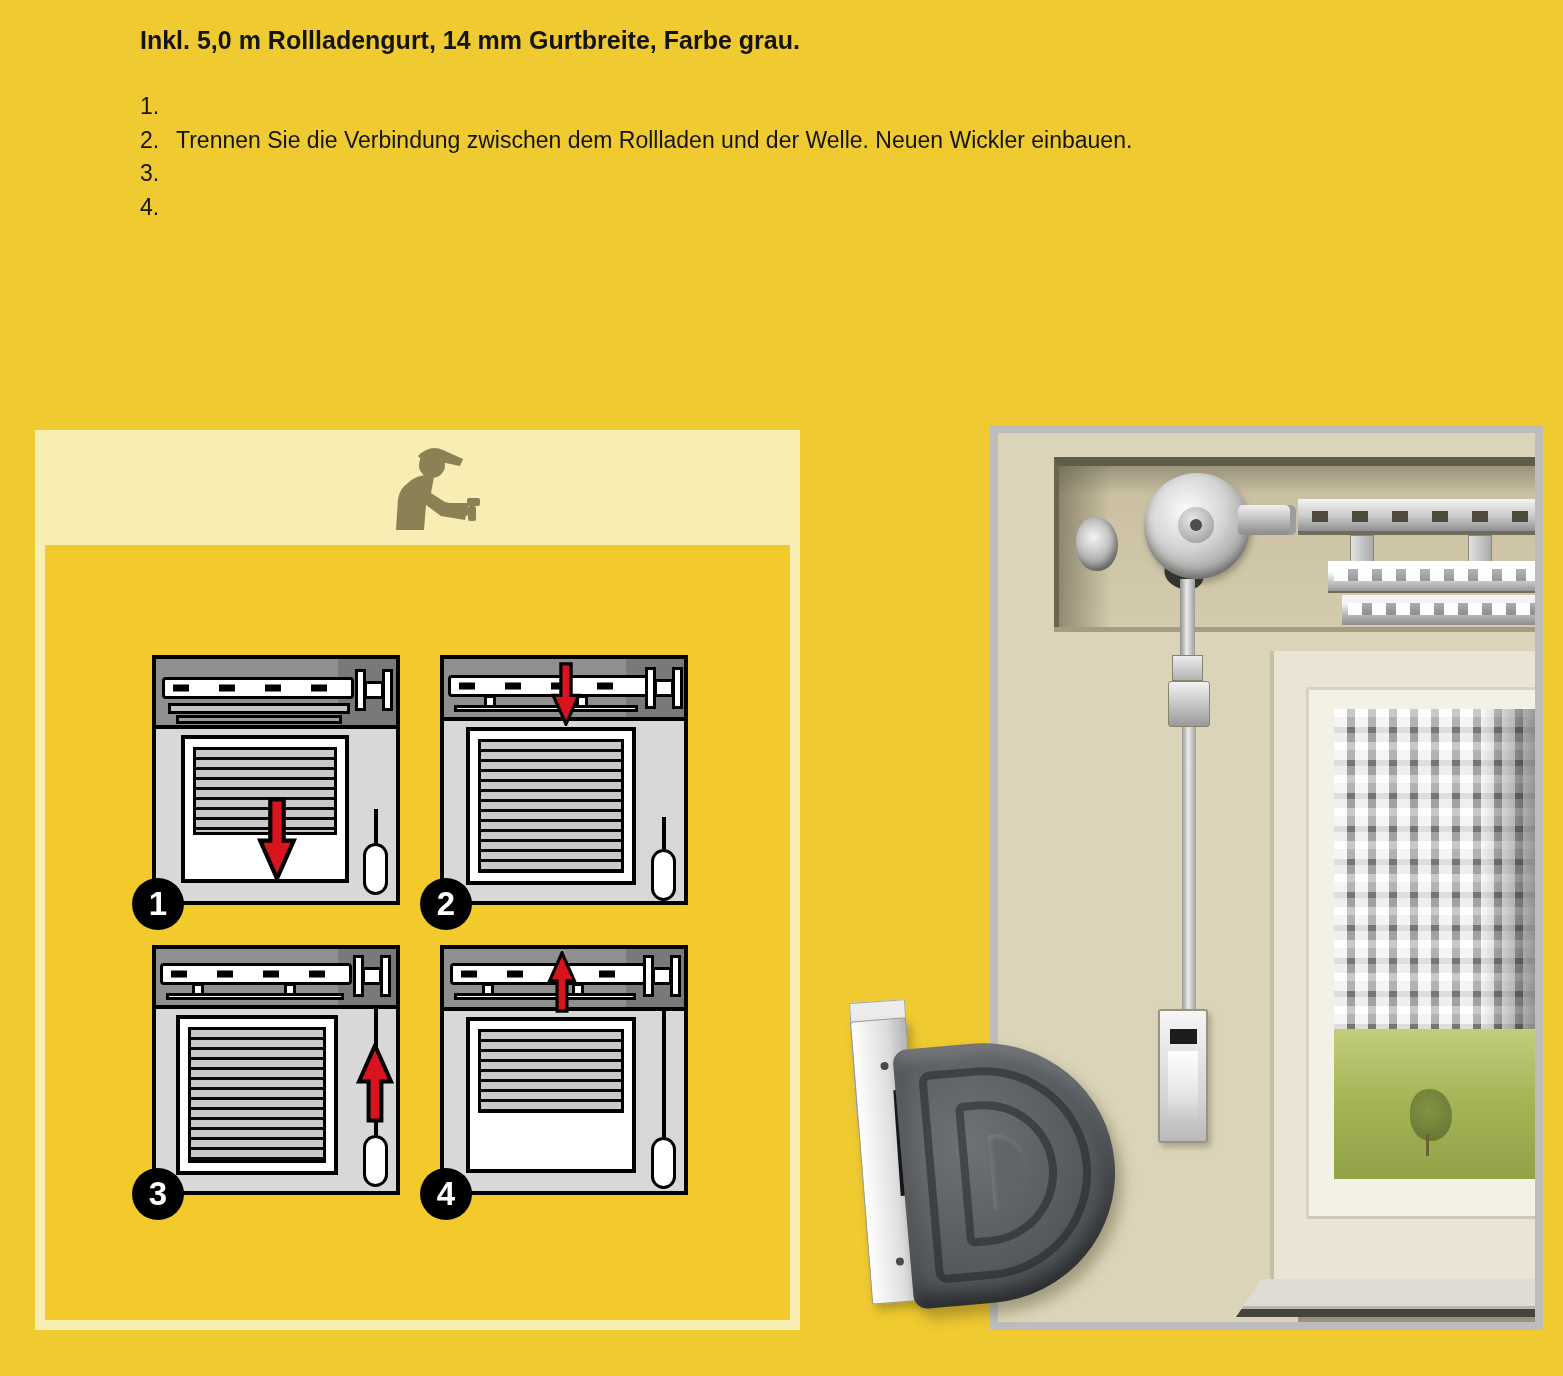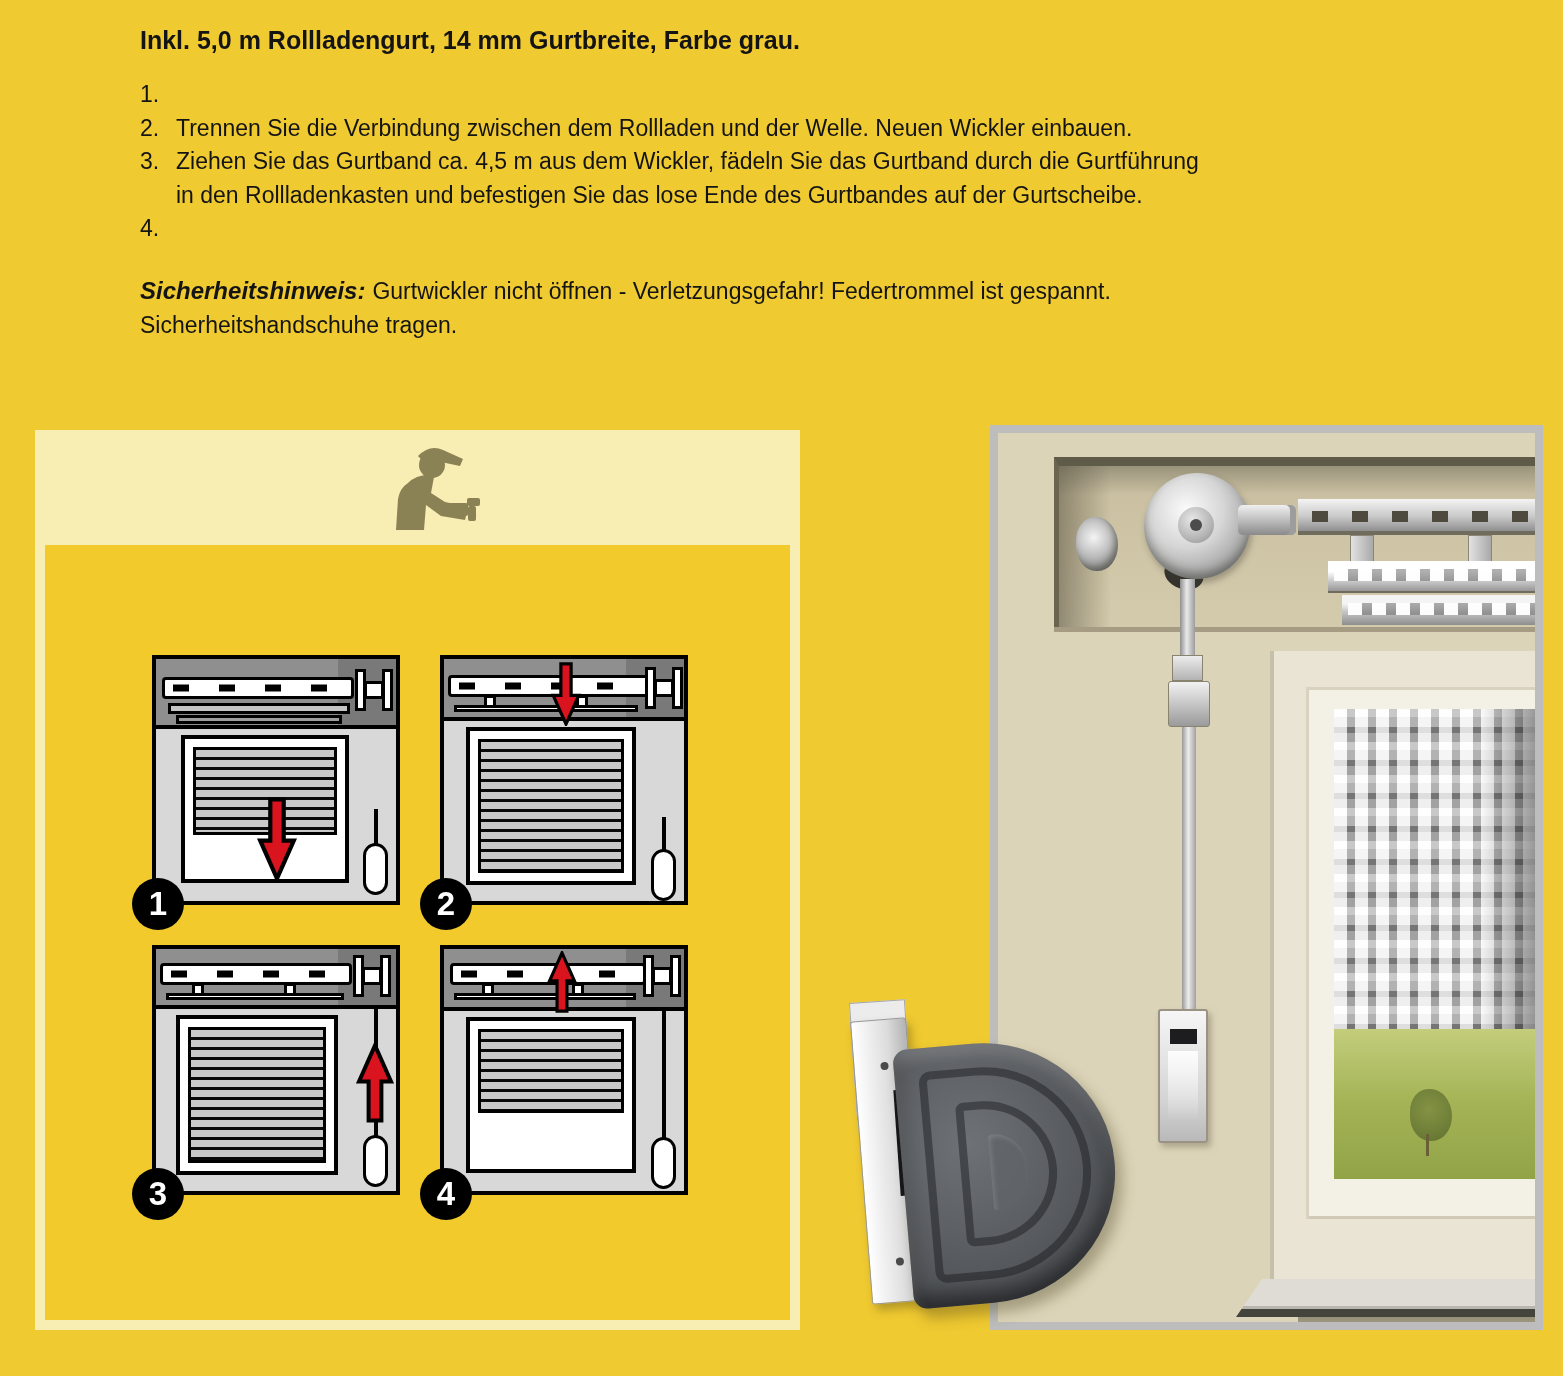--- a/index.html
+++ b/index.html
@@ -6,21 +6,21 @@
   html,body { width:1563px; height:1376px; }
   body {
     position:relative;
     background:#f0ca31;
     font-family:"Liberation Sans","DejaVu Sans",sans-serif;
     color:#141414;
     overflow:hidden;
   }
   
   .text-block { position:absolute; left:140px; top:24px; width:1320px; }
-  .headline { font-size:25px; font-weight:bold; line-height:32px; margin-bottom:22px; }
+  .headline { font-size:25px; font-weight:bold; line-height:32px; margin-bottom:34px; }
   .steps .step { display:flex; font-size:23px; line-height:33.5px; }
   .step-num { width:36px; flex:0 0 36px; }
   .step-text { white-space:pre-line; }
   .safety { margin-top:28px; font-size:23px; line-height:34px; }
   .safety-label { font-weight:bold; font-style:italic; font-size:24px; margin-right:7px; }
   .safety-text { white-space:pre-line; }
 
   
   .panel { position:absolute; left:35px; top:430px; width:765px; height:900px; background:#f8edb3; }
   .panel-inner { position:absolute; left:10px; right:10px; top:115px; bottom:10px; background:#f2ca2b; }
@@ -207,32 +207,26 @@
   <div class="steps">
     <div class="step">
       <span class="step-num">1.</span>
     </div>
     <div class="step">
       <span class="step-num">2.</span>
       <div class="step-text">Trennen Sie die Verbindung zwischen dem Rollladen und der Welle. Neuen Wickler einbauen.</div>
     </div>
     <div class="step">
       <span class="step-num">3.</span>
-      <div class="step-text">Ziehen Sie das Gurtband ca. 4,5 m aus dem Wickler, fädeln Sie das Gurtband durch die Gurtführung
-in den Rollladenkasten und befestigen Sie das lose Ende des Gurtbandes auf der Gurtscheibe.</div>
     </div>
     <div class="step">
       <span class="step-num">4.</span>
     </div>
   </div>
 
-  <div class="safety">
-    <span class="safety-label">Sicherheitshinweis:</span><span class="safety-text">Gurtwickler nicht öffnen - Verletzungsgefahr! Federtrommel ist gespannt.
-Sicherheitshandschuhe tragen.</span>
-  </div>
 </div>
 
 <div class="panel">
   <svg class="installer" viewBox="0 0 140 100">
     <g fill="#8a8155">
       <circle cx="62" cy="23" r="13"></circle>
       <path d="M48 14 Q60 2 73 8 L93 17 L90 24 L71 20 Q67 26 60 27 Z"></path>
       <path d="M38 41 Q46 33 58 33 L64 35 L61 51 L75 60 L98 65 L95 78 L71 74 L56 63 L54 88 L26 88 L28 57 Q30 46 38 41 Z"></path>
       <rect x="75" y="61" width="23" height="13" rx="2"></rect>
       <rect x="97" y="56" width="13" height="8" rx="2"></rect>

